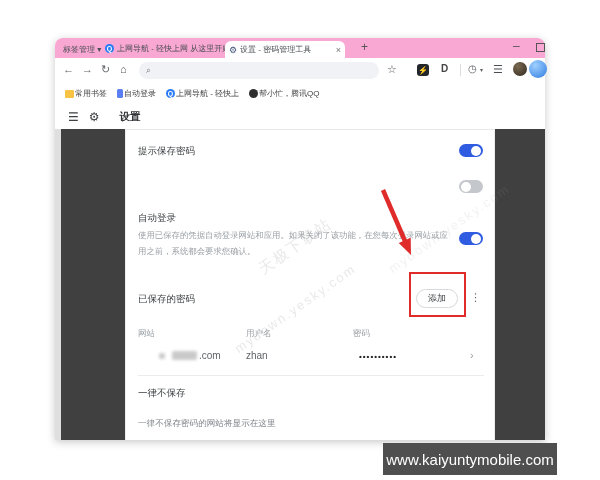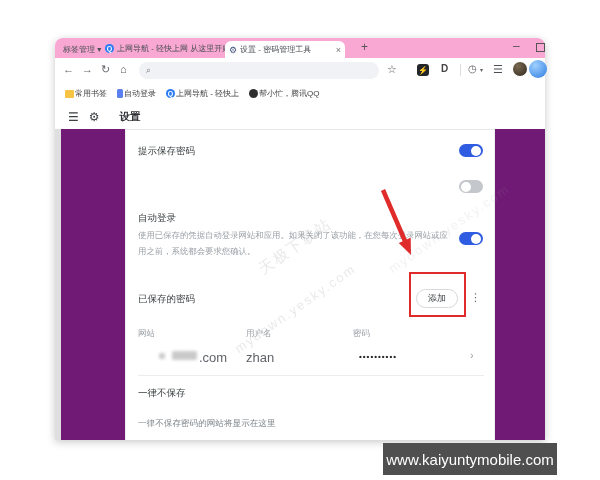--- a/index.html
+++ b/index.html
@@ -55,42 +55,42 @@
   .bm-folder{width:9px;height:8px;background:#f6c344;border-radius:1px;}
   .bm-phone{width:6px;height:9px;background:#5b7ff2;border-radius:1.5px;}
   .bm-penguin{width:9px;height:9px;background:#2e2e2e;border-radius:50%;}
 
   .pageheader{position:absolute;left:0;top:67px;width:100%;height:24px;background:#fff;
               border-bottom:1px solid #e4e4e4;display:flex;align-items:center;}
   .ph-burger{font-size:12px;color:#3c4043;margin-left:13px;}
   .ph-gear{font-size:12px;color:#3c4043;margin-left:10px;}
   .ph-title{font-size:10.5px;color:#303236;margin-left:20px;font-weight:bold;}
 
-  .contentarea{position:absolute;left:0;top:91px;width:100%;height:311px;background:#701a75;overflow:hidden;}
+  .contentarea{position:absolute;left:0;top:91px;width:100%;height:311px;background:#404040;overflow:hidden;}
   .left-strip{position:absolute;left:0;top:0;width:6px;height:311px;background:#dfdfdf;}
   .card{position:absolute;left:70px;top:0;width:370px;height:311px;background:#fff;
         border-left:1px solid #ededed;border-right:1px solid #ededed;border-top:1px solid #e8e8e8;box-sizing:border-box;}
 
   .row-label{position:absolute;left:12px;font-size:9.5px;color:#3c4043;}
   .sec-title{position:absolute;left:12px;font-size:9.5px;color:#3c4043;}
   .desc{position:absolute;left:12px;width:310px;font-size:8.4px;line-height:1.95;color:#9aa0a6;}
 
   .toggle{position:absolute;left:333px;width:24px;height:13px;border-radius:7px;}
   .toggle .knob{position:absolute;top:1.5px;width:10px;height:10px;border-radius:50%;background:#fff;}
   .toggle.on{background:#2f5ce0;} .toggle.on .knob{right:2px;}
   .toggle.off{background:#c4c7cc;} .toggle.off .knob{left:2px;}
 
   .add-btn{position:absolute;left:290px;top:159px;width:42px;height:19px;border:1px solid #d7d9dc;
            border-radius:10px;background:#fff;font-size:9px;color:#3c4043;
            display:flex;align-items:center;justify-content:center;font-family:inherit;}
   .kebab{position:absolute;left:344px;top:161px;font-size:11px;color:#5f6368;}
 
   .th{position:absolute;top:198px;font-size:8.5px;color:#9aa0a6;}
   .smudge{position:absolute;background:#8a8a8a;opacity:.45;filter:blur(1.6px);border-radius:2px;}
-  .cell{position:absolute;font-size:13px;color:#5f6368;}
+  .cell{position:absolute;font-size:10px;color:#5f6368;}
   .pw-dots{position:absolute;left:233px;top:222px;font-size:8px;letter-spacing:1px;color:#202124;font-weight:bold;}
   .row-chev{position:absolute;left:344px;top:219px;font-size:11px;color:#9aa0a6;}
   .tbl-divider{position:absolute;left:12px;top:245px;width:346px;height:1px;background:#ececec;}
 
   .wm{position:absolute;color:#9a9a9a;opacity:.22;transform:rotate(-35deg);white-space:nowrap;
       pointer-events:none;font-size:15px;letter-spacing:2px;}
 
   .red-rect{position:absolute;left:409px;top:272px;width:53px;height:41px;border:2.5px solid #e02b2b;z-index:50;}
   .arrow-svg{position:absolute;left:0;top:0;width:600px;height:480px;pointer-events:none;z-index:50;}
 </style>

